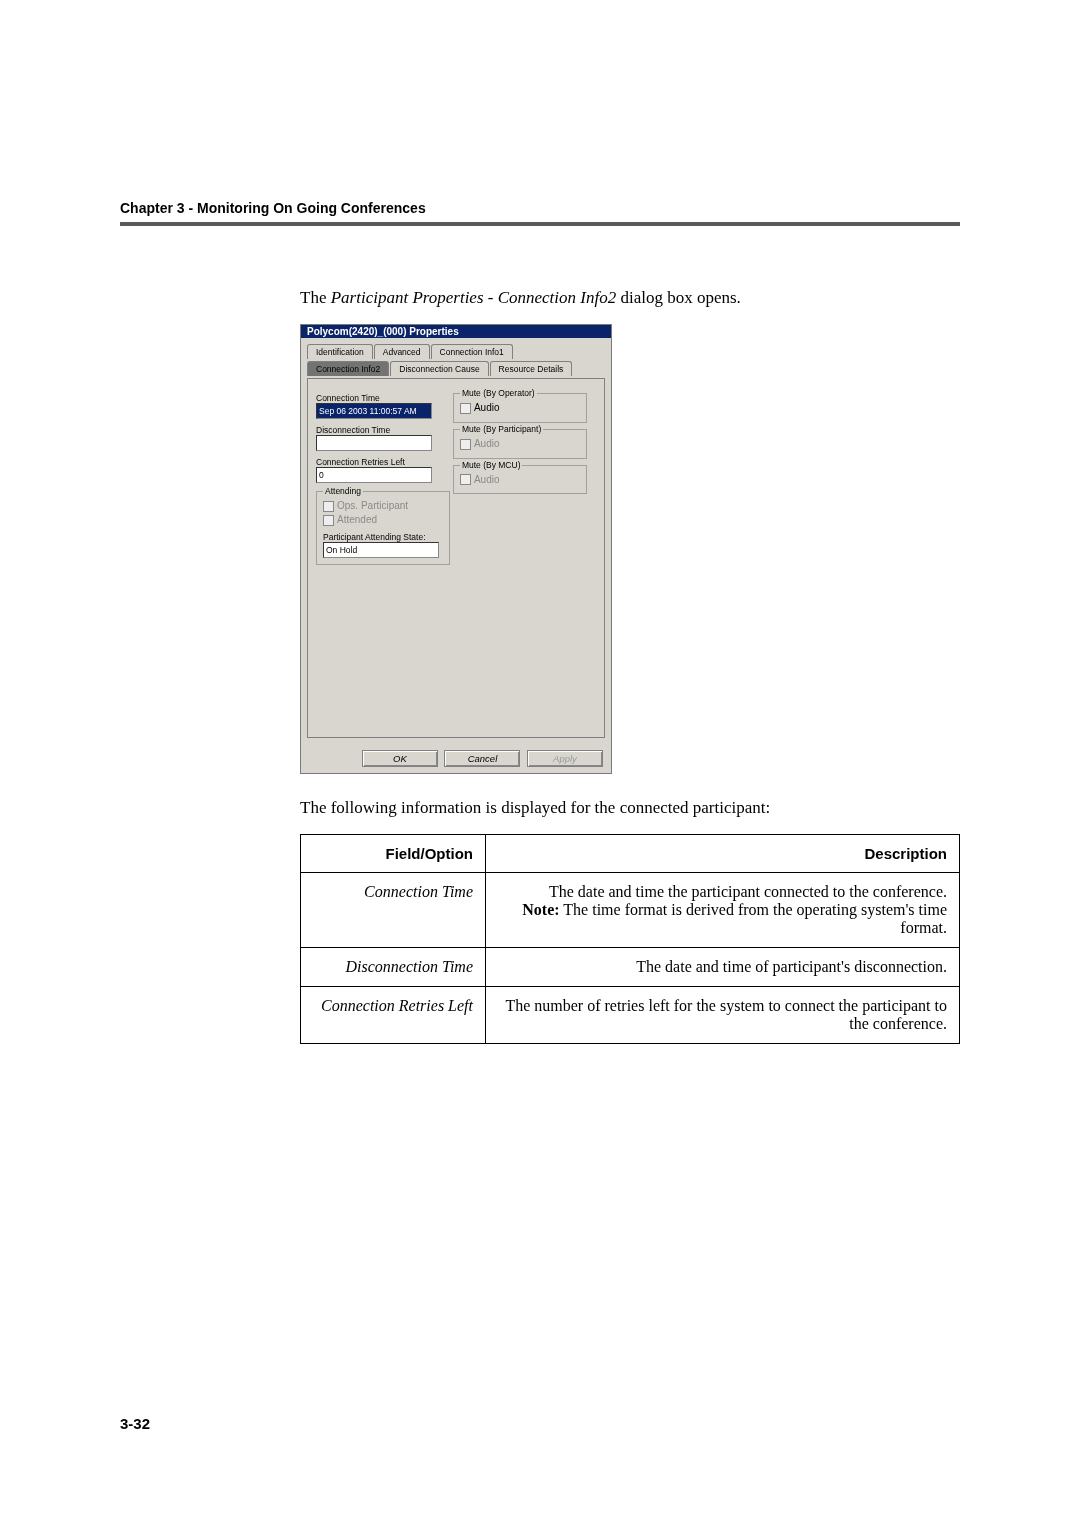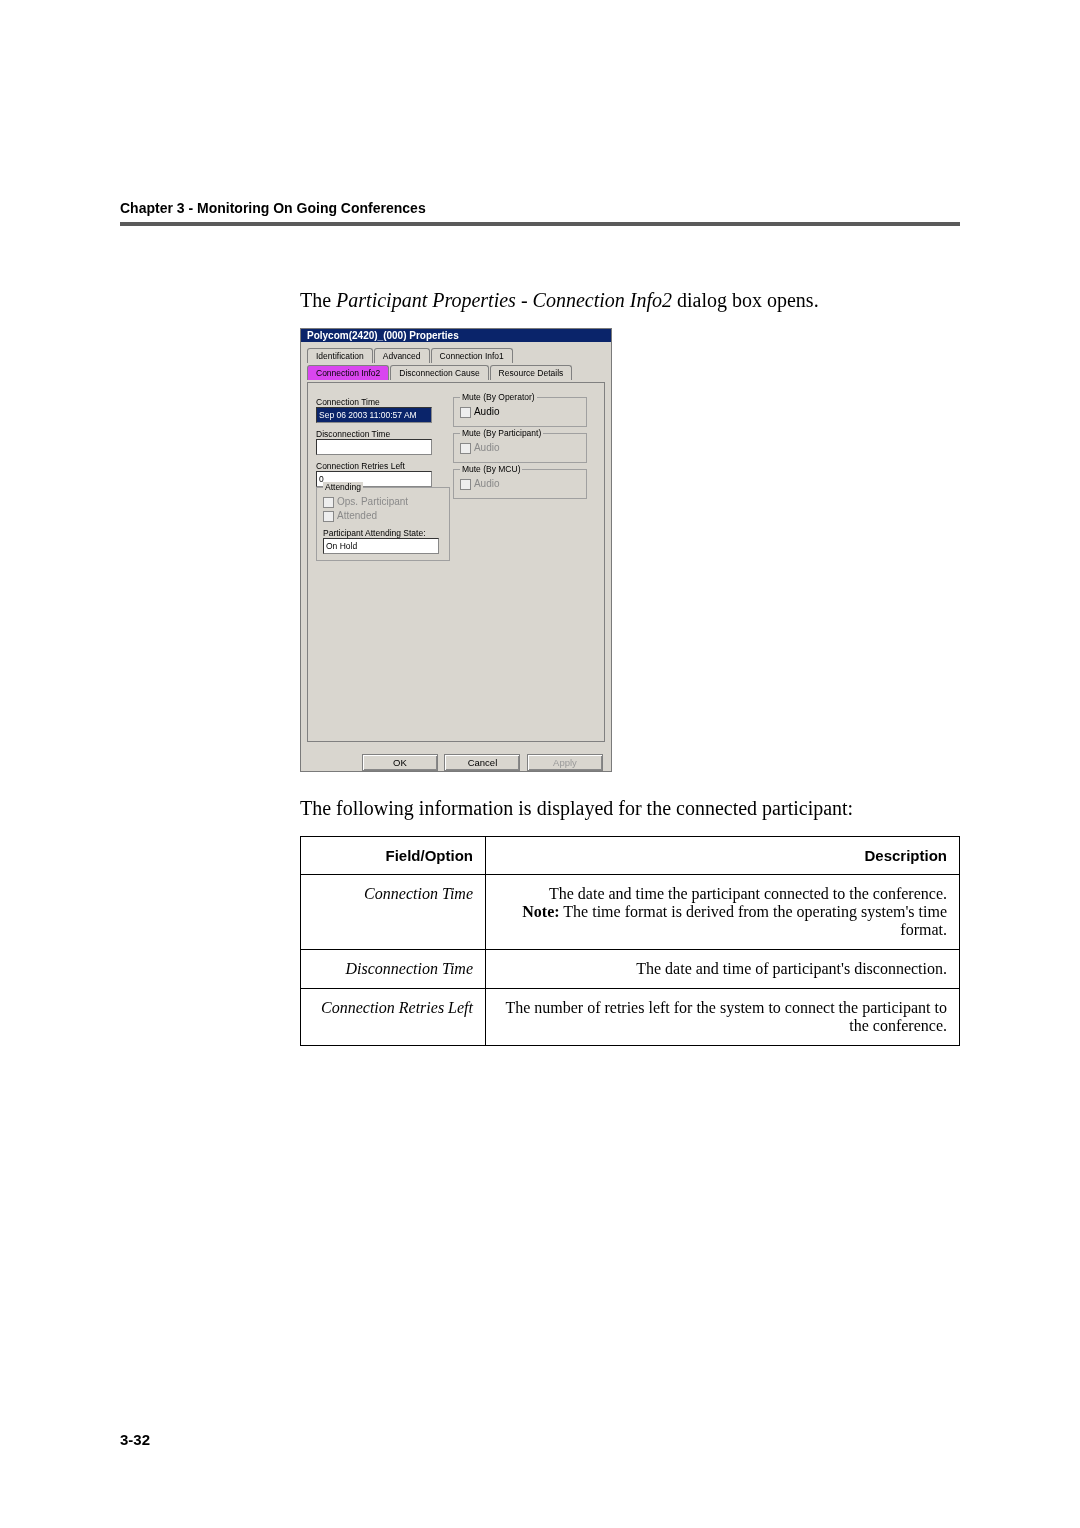--- a/index.html
+++ b/index.html
@@ -28,21 +28,21 @@
   .chapter-rule {
     border: 0;
     border-top: 4px solid #5a5a5a;
     margin: 0 0 60px 0;
     width: 100%;
   }
   .content {
     margin-left: 180px;
   }
   .intro, .after-fig {
-    font-size: 20px;
+    font-size: 17px;
     line-height: 1.4;
     margin: 0 0 14px 0;
   }
   .intro .em, .table-caption .em {
     font-style: italic;
   }
   
   .dialog {
     width: 310px;
     border: 1px solid #7a7a7a;
@@ -71,21 +71,21 @@
     border: 1px solid #808080;
     border-bottom: none;
     border-top-left-radius: 3px;
     border-top-right-radius: 3px;
     background: #d9d6cf;
     padding: 2px 8px;
     margin-right: 1px;
     white-space: nowrap;
   }
   .tab.active {
-    background: #d946ef;
+    background: #737373;
     position: relative;
     z-index: 2;
   }
   .tab-panel {
     border: 1px solid #808080;
     background: #d9d6cf;
     padding: 8px;
     height: 360px;
     box-sizing: border-box;
     position: relative;
@@ -113,21 +113,21 @@
     height: 12px;
     line-height: 12px;
     overflow: hidden;
   }
   .field-input.sel {
     background: #0a246a;
     color: #fff;
   }
   .groupbox {
     border: 1px solid #a0a0a0;
-    margin-top: 0;
+    margin-top: 8px;
     padding: 6px 6px 6px 6px;
     position: relative;
   }
   .groupbox-title {
     position: absolute;
     top: -6px;
     left: 6px;
     background: #d9d6cf;
     font-size: 8.5px;
     padding: 0 2px;
@@ -155,21 +155,22 @@
   .small-group-title {
     position: absolute;
     top: -6px;
     left: 6px;
     background: #d9d6cf;
     font-size: 8.5px;
     padding: 0 2px;
   }
   .dialog-buttons {
     text-align: right;
-    padding: 6px 8px 0 8px;
+    padding: 6px 8px 6px 8px;
+    font-style: italic;
   }
   .btn {
     display: inline-block;
     min-width: 58px;
     text-align: center;
     font-size: 9.5px;
     border: 1px solid #808080;
     background: #d9d6cf;
     padding: 2px 8px;
     margin-left: 4px;
@@ -203,21 +204,21 @@
     font-style: italic;
     width: 160px;
   }
   .bold {
     font-weight: bold;
     font-style: normal;
     font-family: "Times New Roman", Times, serif;
   }
   .page-num {
     position: absolute;
-    bottom: 80px;
+    bottom: 96px;
     left: 120px;
     font-family: Arial, Helvetica, sans-serif;
     font-weight: bold;
     font-size: 15px;
   }
 </style>
 </head>
 <body>
 
 <div class="page">

